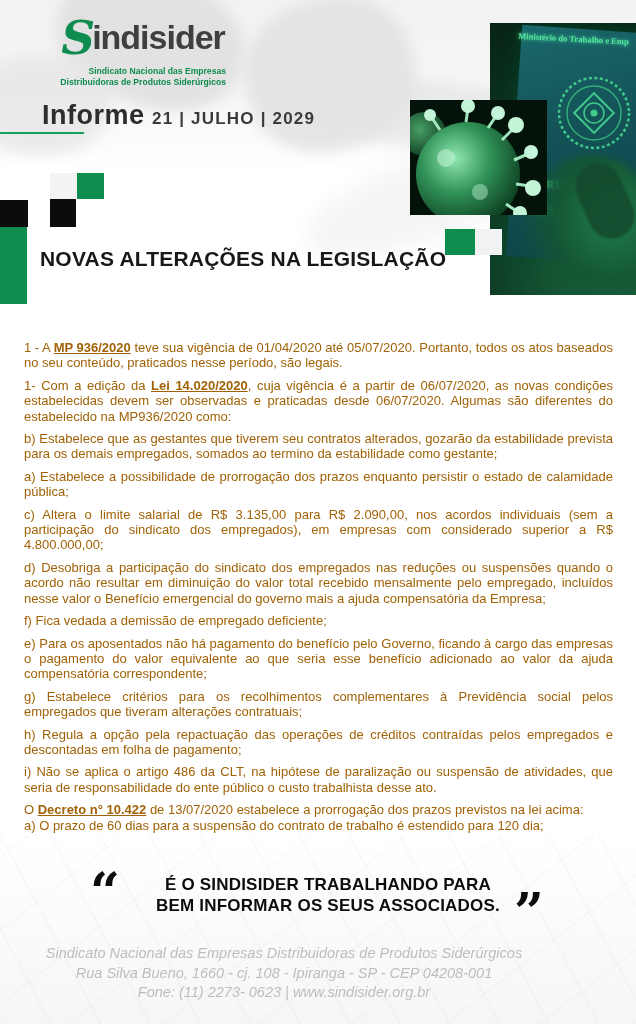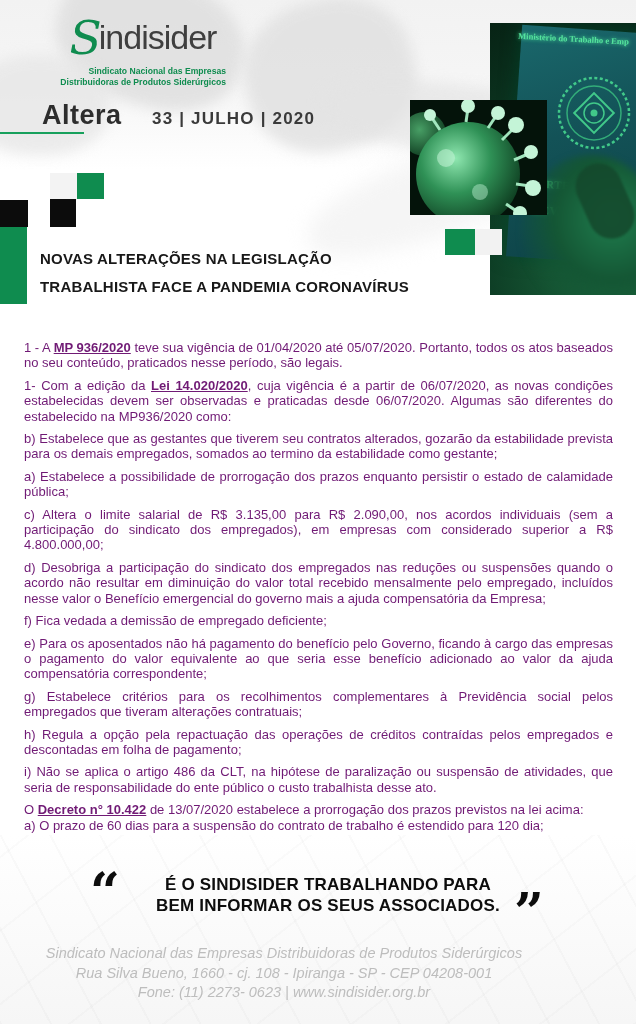--- a/index.html
+++ b/index.html
@@ -12,21 +12,21 @@
   .header-bg{position:absolute;left:0;top:0;width:636px;height:170px;
     background:linear-gradient(180deg,#f2f2f2 0%,#f6f6f6 55%,#ffffff 100%);}
   .smudge{position:absolute;border-radius:45%;filter:blur(7px);}
   .s1{left:55px;top:-25px;width:190px;height:130px;background:#dcdcdc;transform:rotate(18deg);opacity:.75;}
   .s2{left:245px;top:0px;width:170px;height:150px;background:#e0e0e0;transform:rotate(-14deg);opacity:.8;}
   .s3{left:-30px;top:55px;width:140px;height:100px;background:#e7e7e7;opacity:.8;}
   .s4{left:320px;top:85px;width:280px;height:70px;background:#e4e4e4;transform:rotate(7deg);opacity:.7;}
   .s5{left:300px;top:150px;width:300px;height:80px;background:#ededed;transform:rotate(-20deg);opacity:.55;filter:blur(10px);}
   
   .logo{position:absolute;left:48px;top:20px;width:178px;text-align:center;}
-  .brand{font-weight:normal;color:#3f3f3f;font-size:34px;letter-spacing:-1px;line-height:1;white-space:nowrap;margin-left:12px;}
+  .brand{font-weight:bold;color:#3f3f3f;font-size:34px;letter-spacing:-1px;line-height:1;white-space:nowrap;margin-left:12px;}
   .brand-s{color:var(--accent_green);font-family:"DejaVu Serif",serif;font-style:italic;font-size:47px;line-height:0;vertical-align:-5px;margin-right:-2px;}
   .tagline{margin-top:12px;color:var(--accent_green);font-weight:bold;font-size:8.6px;line-height:1.3;text-align:right;}
   
   .informe{position:absolute;left:42px;top:100px;font-size:27px;font-weight:800;color:#2d2d2d;letter-spacing:.5px;}
   .informe-underline{position:absolute;left:0;top:132px;width:84px;height:2px;background:var(--underline_green);}
   .date{position:absolute;left:152px;top:109px;font-size:17px;font-weight:600;color:#3a3a3a;letter-spacing:1.2px;white-space:nowrap;}
   
   .photo{position:absolute;left:490px;top:23px;width:146px;height:272px;overflow:hidden;z-index:2;
     background:radial-gradient(circle at 85% 90%,#1d6b41 0%,#0e3f26 45%,#072315 100%);}
   .card{position:absolute;left:24px;top:6px;width:130px;height:232px;transform:rotate(4deg);
@@ -51,24 +51,24 @@
   .sq{position:absolute;z-index:4;}
   .sq-white-mid{left:50px;top:173px;width:27px;height:27px;background:#f3f3f3;}
   .sq-green-mid{left:77px;top:173px;width:27px;height:26px;background:var(--accent_green);}
   .sq-black-mid{left:50px;top:199px;width:26px;height:28px;background:#0c0c0c;}
   .sq-black-edge{left:0;top:200px;width:28px;height:27px;background:#0c0c0c;}
   .sq-green-edge{left:0;top:227px;width:27px;height:77px;background:var(--accent_green);}
   .sq-green-right{left:445px;top:229px;width:30px;height:26px;background:var(--accent_green);}
   .sq-light-right{left:475px;top:229px;width:27px;height:26px;background:#f2f2f2;}
   
   .headline{position:absolute;left:40px;top:245px;width:500px;z-index:5;
-    font-size:15px;font-weight:800;line-height:28px;color:#181818;letter-spacing:.2px;}
+    font-size:21px;font-weight:800;line-height:28px;color:#181818;letter-spacing:.2px;}
   
   .body-text{position:absolute;left:24px;top:340px;width:589px;
-    font-size:13px;line-height:15.4px;color:#701a75;text-align:justify;}
+    font-size:13px;line-height:15.4px;color:#a16207;text-align:justify;}
   .body-text p{margin:0 0 7px 0;}
   .body-text .hl{font-weight:bold;text-decoration:underline;}
   
   .quote{position:absolute;left:0;top:874px;width:636px;text-align:center;z-index:5;color:#0d0d0d;}
   .quote-inner{display:inline-block;position:relative;}
   .quote-line{font-size:17px;font-weight:800;line-height:21px;letter-spacing:.2px;white-space:nowrap;margin-left:20px;}
   .qmark{position:absolute;font-family:"DejaVu Serif",serif;font-weight:bold;font-size:52px;line-height:1;color:#0d0d0d;}
   .qmark-open{left:-46px;top:-8px;}
   .qmark-close{right:-44px;bottom:-22px;}
   
@@ -94,23 +94,23 @@
   <div class="smudge s5"></div>
 
   <div class="logo">
     <div class="brand"><span class="brand-s">S</span><span>indisider</span></div>
     <div class="tagline">
       <div>Sindicato Nacional das Empresas</div>
       <div>Distribuidoras de Produtos Siderúrgicos</div>
     </div>
   </div>
 
-  <div class="informe">Altera</div>
+  <div class="informe">Informe</div>
   <div class="informe-underline"></div>
-  <div class="date">33 | JULHO | 2020</div>
+  <div class="date">21 | JULHO | 2029</div>
 
   <div class="photo">
     <div class="card"></div>
     <div class="ministry">Ministério do Trabalho e Emp</div>
     <svg class="emblem" width="84" height="84" viewBox="0 0 84 84">
       <circle cx="42" cy="42" r="35" fill="none" stroke="#46d68f" stroke-width="2.5" stroke-dasharray="3 2.5"></circle>
       <circle cx="42" cy="42" r="27" fill="none" stroke="#3cc783" stroke-width="1.5" opacity=".85"></circle>
       <rect x="28" y="28" width="28" height="28" transform="rotate(45 42 42)" fill="none" stroke="#46d68f" stroke-width="2"></rect>
       <circle cx="42" cy="42" r="10" fill="none" stroke="#46d68f" stroke-width="1.5"></circle>
       <circle cx="42" cy="42" r="3.5" fill="#46d68f"></circle>
@@ -166,21 +166,20 @@
   <div class="sq sq-white-mid"></div>
   <div class="sq sq-green-mid"></div>
   <div class="sq sq-black-mid"></div>
   <div class="sq sq-black-edge"></div>
   <div class="sq sq-green-edge"></div>
   <div class="sq sq-green-right"></div>
   <div class="sq sq-light-right"></div>
 
   <div class="headline">
     <div>NOVAS ALTERAÇÕES NA LEGISLAÇÃO</div>
-    <div>TRABALHISTA FACE A PANDEMIA CORONAVÍRUS</div>
   </div>
 
   <div class="body-text">
       <p>1 - A <span class="hl">MP 936/2020</span> teve sua vigência de 01/04/2020 até 05/07/2020. Portanto, todos os atos baseados no seu conteúdo, praticados nesse período, são legais.</p>
       <p>1- Com a edição da <span class="hl">Lei 14.020/2020</span>, cuja vigência é a partir de 06/07/2020, as novas condições estabelecidas devem ser observadas e praticadas desde 06/07/2020. Algumas são diferentes do estabelecido na MP936/2020 como:</p>
       <p>b) Estabelece que as gestantes que tiverem seu contratos alterados, gozarão da estabilidade prevista para os demais empregados, somados ao termino da estabilidade como gestante;</p>
       <p>a) Estabelece a possibilidade de prorrogação dos prazos enquanto persistir o estado de calamidade pública;</p>
       <p>c) Altera o limite salarial de R$ 3.135,00 para R$ 2.090,00, nos acordos individuais (sem a participação do sindicato dos empregados), em empresas com considerado superior a R$ 4.800.000,00;</p>
       <p>d) Desobriga a participação do sindicato dos empregados nas reduções ou suspensões quando o acordo não resultar em diminuição do valor total recebido mensalmente pelo empregado, incluídos nesse valor o Benefício emergencial do governo mais a ajuda compensatória da Empresa;</p>
       <p>f) Fica vedada a demissão de empregado deficiente;</p>

